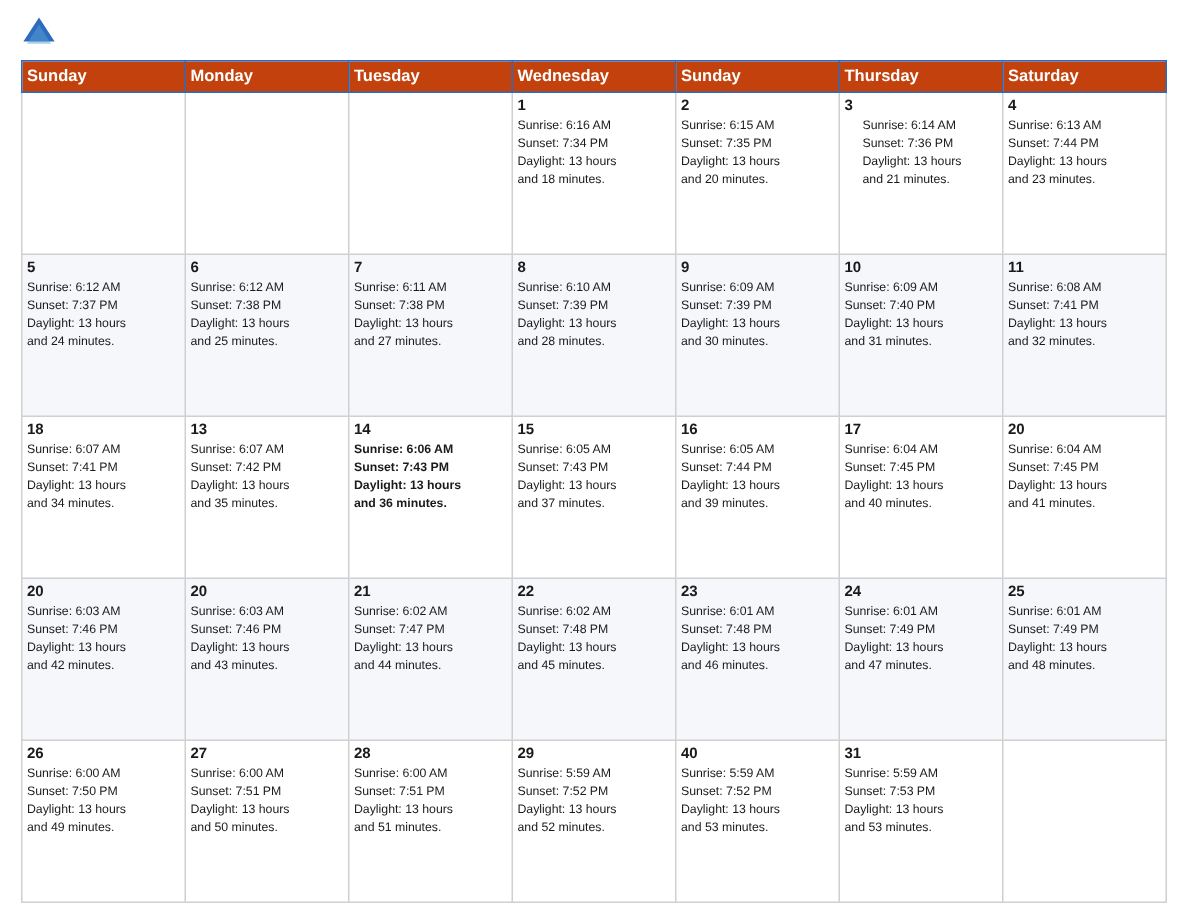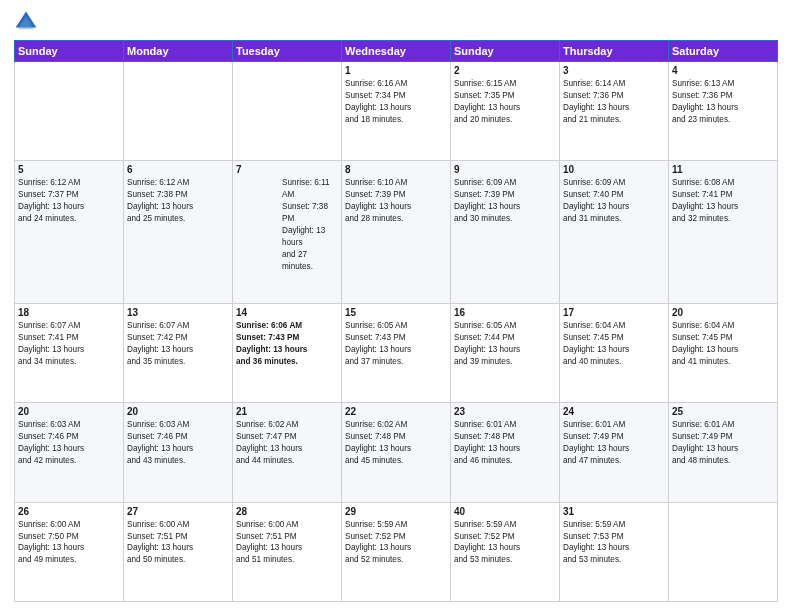--- a/index.html
+++ b/index.html
@@ -54,21 +54,21 @@
       font-size: 14px;
       color: #1a1a1a;
     }
     .calendar-table {
       width: 100%;
       border-collapse: collapse;
       flex: 1;
       table-layout: fixed;
     }
     .calendar-table thead th {
-      background-color: #6d28d9;
+      background-color: #c2410c;
       color: #fff;
       font-size: 11px;
       font-weight: bold;
       padding: 4px 3px;
       text-align: left;
       border: 1px solid #2d6bbf;
     }
     .calendar-table tbody td {
       border: 1px solid #d0d0d0;
       vertical-align: top;
@@ -141,29 +141,29 @@
           </td>
           <td>
             <div class="day-number">2</div>
             <div class="day-info" style="white-space: pre-line;">Sunrise: 6:15 AM
 Sunset: 7:35 PM
 Daylight: 13 hours
 and 20 minutes.</div>
           </td>
           <td>
             <div class="day-number">3</div>
-            <div class="day-info" style="white-space: pre-line;">Sunrise: 6:14 AM
+            <div class="day-info" style="white-space: pre-line; margin-left: 12px;">Sunrise: 6:14 AM
 Sunset: 7:36 PM
 Daylight: 13 hours
 and 21 minutes.</div>
           </td>
           <td>
             <div class="day-number">4</div>
             <div class="day-info" style="white-space: pre-line;">Sunrise: 6:13 AM
-Sunset: 7:36 PM
+Sunset: 7:44 PM
 Daylight: 13 hours
 and 23 minutes.</div>
           </td>
         </tr>
         <tr>
           <td>
             <div class="day-number">5</div>
             <div class="day-info" style="white-space: pre-line;">Sunrise: 6:12 AM
 Sunset: 7:37 PM
 Daylight: 13 hours
@@ -171,21 +171,21 @@
           </td>
           <td>
             <div class="day-number">6</div>
             <div class="day-info" style="white-space: pre-line;">Sunrise: 6:12 AM
 Sunset: 7:38 PM
 Daylight: 13 hours
 and 25 minutes.</div>
           </td>
           <td>
             <div class="day-number">7</div>
-            <div class="day-info" style="white-space: pre-line; margin-left: 46px;">Sunrise: 6:11 AM
+            <div class="day-info" style="white-space: pre-line;">Sunrise: 6:11 AM
 Sunset: 7:38 PM
 Daylight: 13 hours
 and 27 minutes.</div>
           </td>
           <td>
             <div class="day-number">8</div>
             <div class="day-info" style="white-space: pre-line;">Sunrise: 6:10 AM
 Sunset: 7:39 PM
 Daylight: 13 hours
 and 28 minutes.</div>

